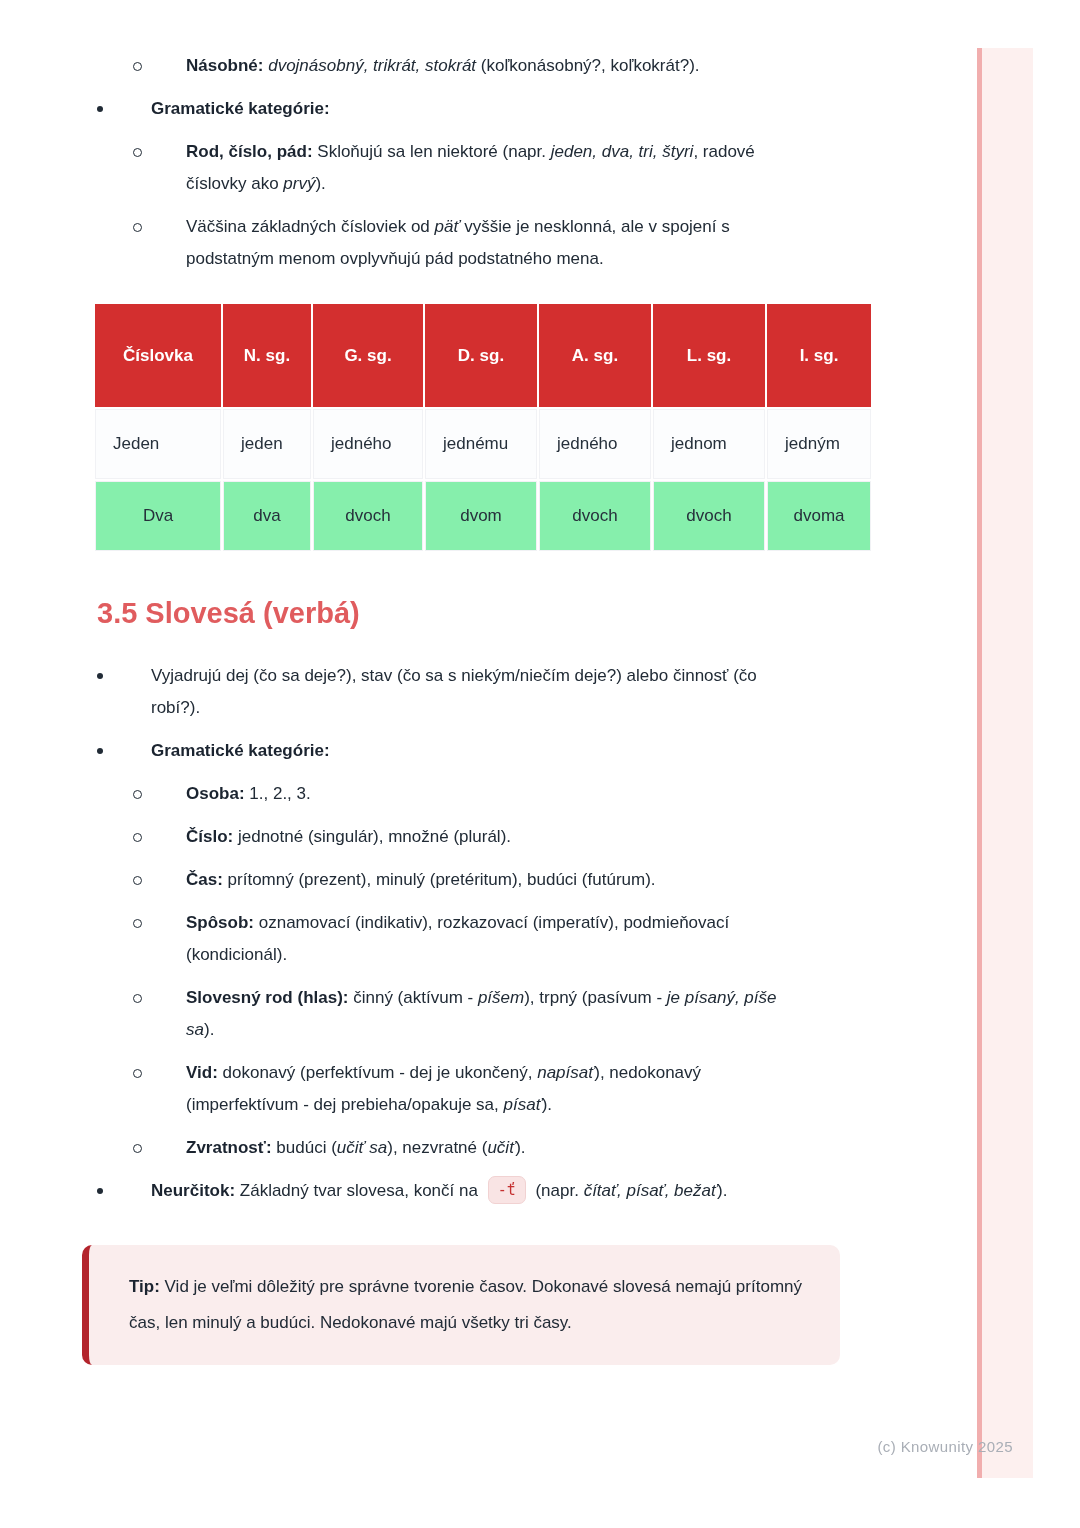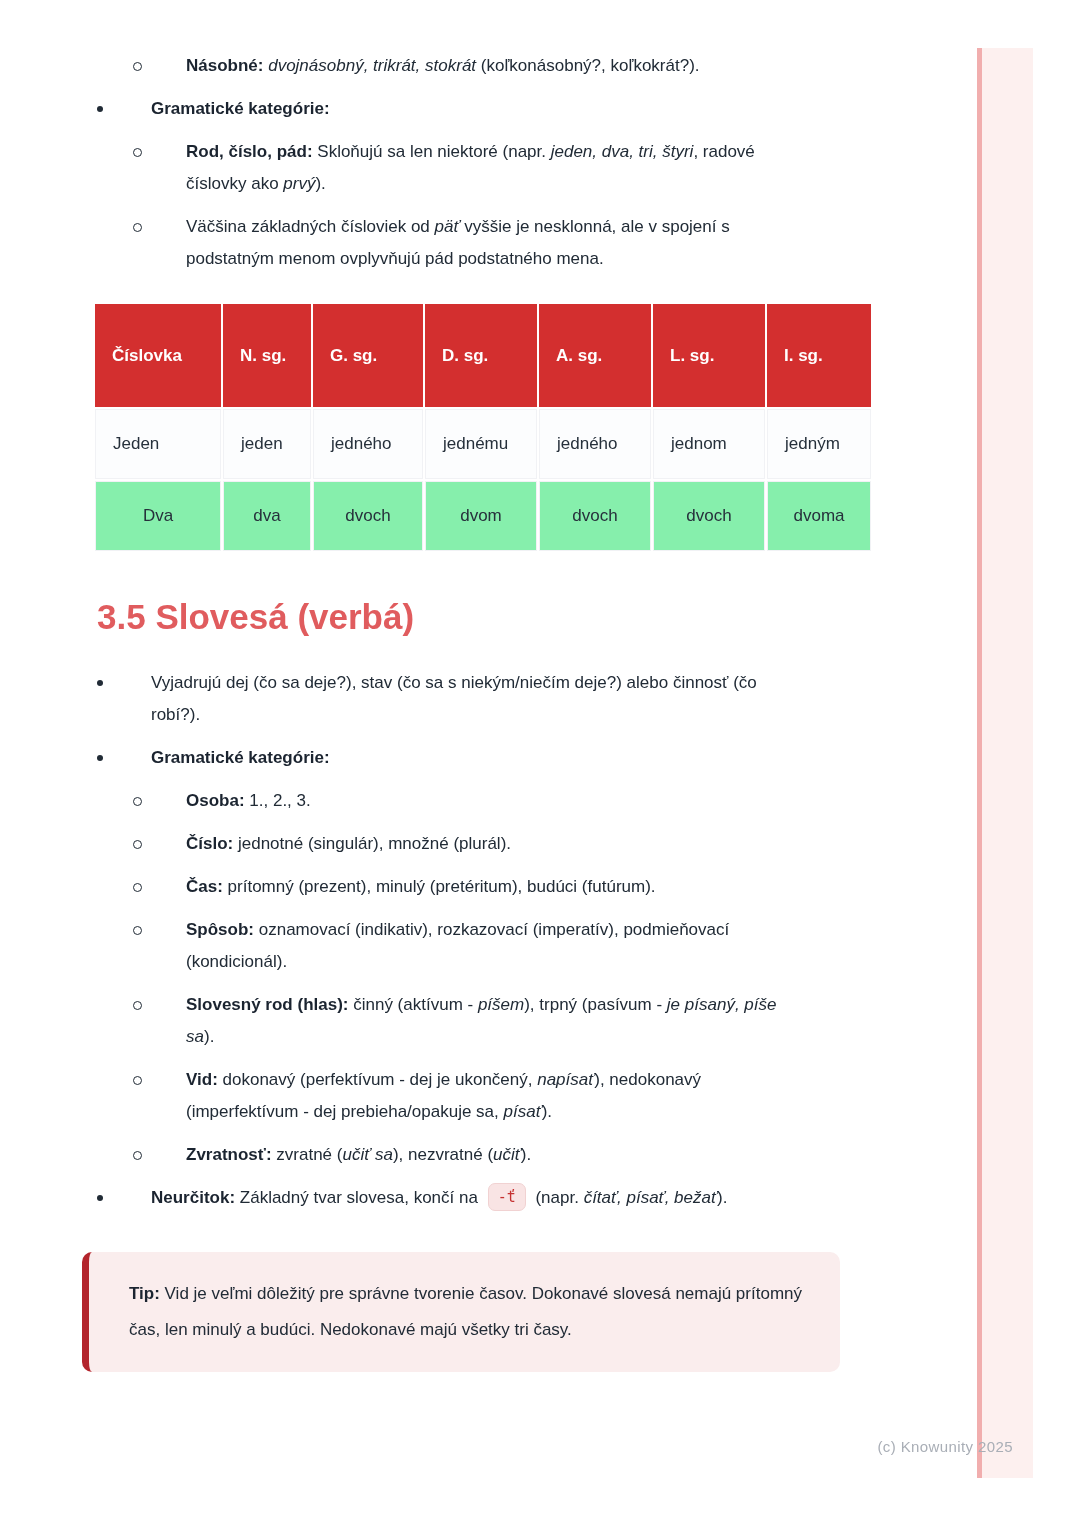--- a/index.html
+++ b/index.html
@@ -41,30 +41,30 @@
   .badge{
     display:inline-block;background:var(--badge-bg);color:var(--badge-text);
     font-family:"DejaVu Sans Mono",monospace;font-size:15px;line-height:1;
     padding:6px 9px 5px;border-radius:7px;border:1px solid #f1d2d2;margin:0 5px;
     transform:translateY(-1px);
   }
 
   
   table{border-collapse:separate;border-spacing:2px;table-layout:fixed;margin:27px 0 0 -2px;}
   th{
-    background:var(--red);color:#fff;font-weight:700;font-size:17px;text-align:left;
+    background:var(--red);color:#fff;font-weight:700;font-size:17px;text-align:center;
     padding:0 17px;height:103px;line-height:30px;vertical-align:middle;
   }
   td{
     font-size:17px;color:#26303b;text-align:left;padding:0 17px;height:70px;
     vertical-align:middle;background:#fcfdfe;border:1px solid #f1f2f5;margin-left:8px;
   }
   tr.alt td{background:#86efac;text-align:center;}
 
-  h2{font-size:35px;font-weight:700;color:var(--heading-red);margin:44px 0 30px 2px;}
+  h2{font-size:29px;font-weight:700;color:var(--heading-red);margin:44px 0 30px 2px;}
 
   .tip{
     margin:38px 0 0 -13px;width:758px;background:var(--tip-bg);
     border-left:7px solid var(--tip-border);border-radius:10px;
     padding:24px 34px 24px 40px;font-size:17px;line-height:36px;
   }
   .footer{
     position:absolute;top:1438px;left:0;width:1013px;text-align:right;
     font-size:15px;color:var(--footer-text);z-index:3;letter-spacing:.4px;
   }
@@ -168,21 +168,21 @@
       <div class="li l2">
         <span class="marker m2"></span>
         <span class="li-content"><span class="b ">Slovesný rod (hlas): </span><span class="">činný (aktívum - </span><span class="i">píšem</span><span class="">), trpný (pasívum - </span><span class="i">je písaný, píše sa</span><span class="">).</span></span>
       </div>
       <div class="li l2">
         <span class="marker m2"></span>
         <span class="li-content"><span class="b ">Vid: </span><span class="">dokonavý (perfektívum - dej je ukončený, </span><span class="i">napísať</span><span class="">), nedokonavý (imperfektívum - dej prebieha/opakuje sa, </span><span class="i">písať</span><span class="">).</span></span>
       </div>
       <div class="li l2">
         <span class="marker m2"></span>
-        <span class="li-content"><span class="b ">Zvratnosť: </span><span class="">zvratné (</span><span class="i">učiť sa</span><span class="">), nezvratné (</span><span class="i">učiť</span><span class="">).</span></span>
+        <span class="li-content"><span class="b ">Zvratnosť: </span><span class="">budúci (</span><span class="i">učiť sa</span><span class="">), nezvratné (</span><span class="i">učiť</span><span class="">).</span></span>
       </div>
       <div class="li l1">
         <span class="marker m1"></span>
         <span class="li-content"><span class="b ">Neurčitok: </span><span class="">Základný tvar slovesa, končí na </span><span class="badge">-ť</span><span class=""> (napr. </span><span class="i">čítať, písať, bežať</span><span class="">).</span></span>
       </div>
     </div>
 
   <div class="tip">
     <span class="b">Tip: </span><span>Vid je veľmi dôležitý pre správne tvorenie časov. Dokonavé slovesá nemajú prítomný čas, len minulý a budúci. Nedokonavé majú všetky tri časy.</span>
   </div>

